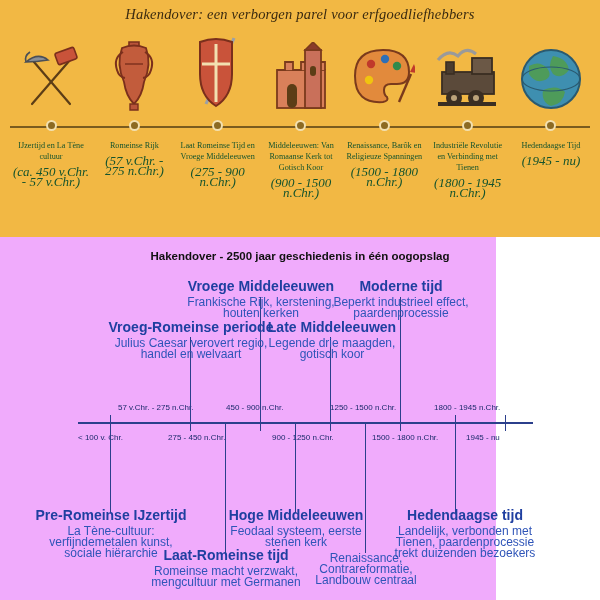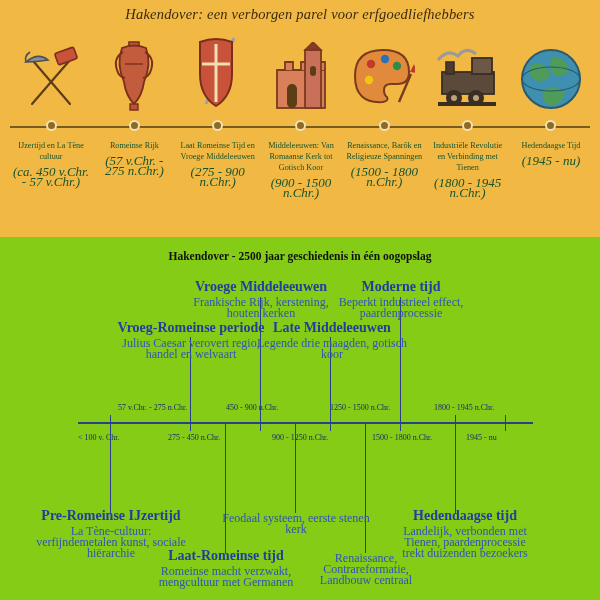--- a/index.html
+++ b/index.html
@@ -103,24 +103,23 @@
   .label-dates {
     margin-top: 5px;
     font-size: 13px;
     line-height: 10px;
     font-style: italic;
   }
 
   
   .lower {
     position: relative;
-    width: 600px;
+    width: 496px;
     height: 363px;
-    background: #84cc16;
-    font-family: Liberation Serif, serif;
+    background: #f0abfc;
   }
   .lower-title {
     position: absolute;
     top: 13px;
     left: 0;
     width: 600px;
     text-align: center;
     font-size: 11.5px;
     font-weight: bold;
     color: #111111;
@@ -376,20 +375,21 @@
     <div class="ev-title">Pre-Romeinse IJzertijd</div>
     <div class="ev-desc">La Tène-cultuur: verfijndemetalen kunst, sociale hiërarchie</div>
   </div>
 
   <div class="ev" style="left:148px; top:312px; width:156px;">
     <div class="ev-title">Laat-Romeinse tijd</div>
     <div class="ev-desc">Romeinse macht verzwakt, mengcultuur met Germanen</div>
   </div>
 
   <div class="ev" style="left:222px; top:272px; width:148px;">
+    <div class="ev-title">Hoge Middeleeuwen</div>
     <div class="ev-desc">Feodaal systeem, eerste stenen kerk</div>
   </div>
 
   <div class="ev" style="left:300px; top:312px; width:132px;">
     <div class="ev-desc">Renaissance, Contrareformatie, Landbouw centraal</div>
   </div>
 
   <div class="ev" style="left:392px; top:272px; width:146px;">
     <div class="ev-title">Hedendaagse tijd</div>
     <div class="ev-desc">Landelijk, verbonden met Tienen, paardenprocessie trekt duizenden bezoekers</div>

